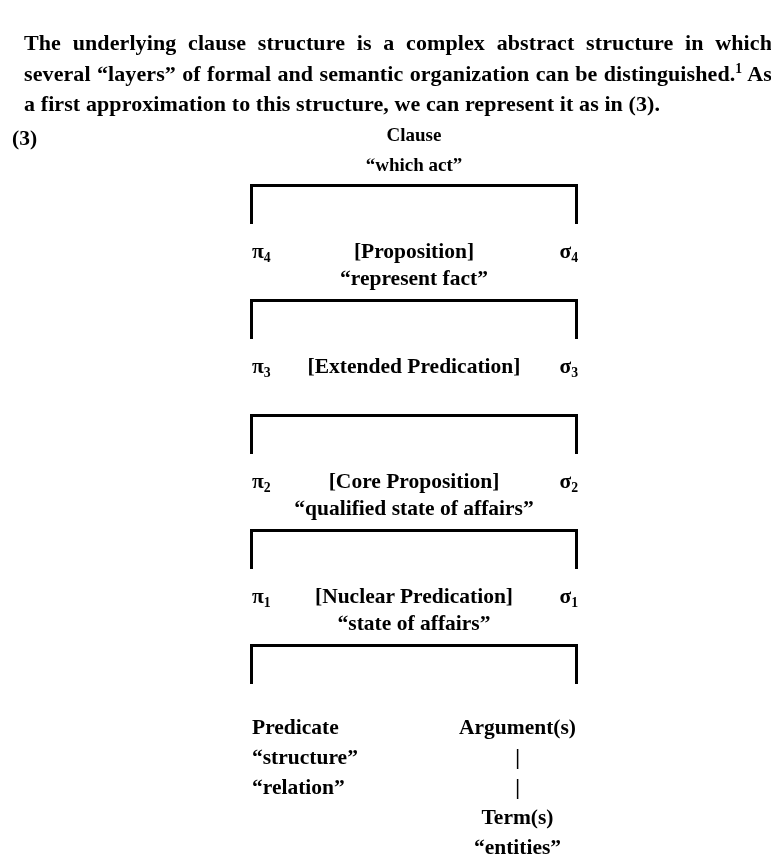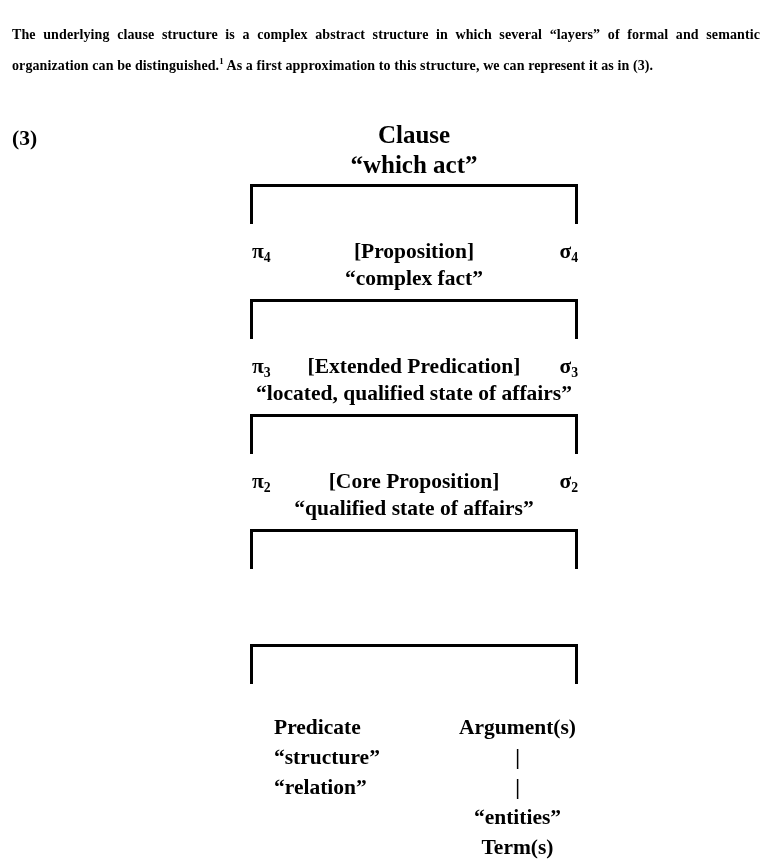--- a/index.html
+++ b/index.html
@@ -12,24 +12,24 @@
     height: 861px;
     position: relative;
     font-family: "Liberation Serif", "DejaVu Serif", serif;
     color: #000000;
     overflow: hidden;
   }
 
   
   #intro-paragraph {
     position: absolute;
-    left: 12px;
+    left: 24px;
     top: 6px;
     width: 748px;
-    font-size: 14px;
+    font-size: 22px;
     line-height: 30.5px;
     text-align: justify;
     text-justify: inter-word;
     font-weight: 600;
     letter-spacing: 0.1px;
   }
   #intro-paragraph sup {
     font-size: 0.62em;
     vertical-align: super;
     line-height: 0;
@@ -100,21 +100,21 @@
     white-space: nowrap;
   }
 
   
   #clause-heading {
     position: absolute;
     left: 250px;
     top: 120px;
     width: 328px;
     text-align: center;
-    font-size: 25px;
+    font-size: 19px;
     font-weight: 600;
     line-height: 30px;
   }
   #clause-heading span { display: block; white-space: nowrap; }
 
   
   #terminals {
     position: absolute;
     left: 250px;
     top: 712px;
@@ -122,21 +122,20 @@
     height: 150px;
   }
   #predicate-column {
     position: absolute;
     left: 2px;
     top: 0;
     text-align: left;
     font-size: 21.5px;
     font-weight: 600;
     line-height: 30px;
-    margin-left: 22px;
   }
   #predicate-column span { display: block; white-space: nowrap; }
 
   #argument-column {
     position: absolute;
     left: 195px;
     top: 0;
     width: 145px;
     text-align: center;
     font-size: 21.5px;
@@ -163,56 +162,61 @@
     <span>Clause</span>
     <span>“which act”</span>
   </div>
 
   <div class="bracket" style="top:184px;"></div>
 
   <div class="layer" style="top:238px;">
     <span class="op left"><span>π</span><sub>4</sub></span>
     <span class="op right"><span>σ</span><sub>4</sub></span>
     <span class="layer-name">[Proposition]</span>
-    <span class="layer-gloss">“complex fact”</span>
+    <span class="layer-gloss">“represent fact”</span>
   </div>
 
   <div class="bracket" style="top:299px;"></div>
 
   <div class="layer" style="top:353px;">
     <span class="op left"><span>π</span><sub>3</sub></span>
     <span class="op right"><span>σ</span><sub>3</sub></span>
     <span class="layer-name">[Extended Predication]</span>
-    <span class="layer-gloss">“located, qualified state of affairs”</span>
   </div>
 
   <div class="bracket" style="top:414px;"></div>
 
   <div class="layer" style="top:468px;">
     <span class="op left"><span>π</span><sub>2</sub></span>
     <span class="op right"><span>σ</span><sub>2</sub></span>
     <span class="layer-name">[Core Proposition]</span>
     <span class="layer-gloss">“qualified state of affairs”</span>
   </div>
 
   <div class="bracket" style="top:529px;"></div>
 
+  <div class="layer" style="top:583px;">
+    <span class="op left"><span>π</span><sub>1</sub></span>
+    <span class="op right"><span>σ</span><sub>1</sub></span>
+    <span class="layer-name">[Nuclear Predication]</span>
+    <span class="layer-gloss">“state of affairs”</span>
+  </div>
 
   <div class="bracket" style="top:644px;"></div>
 
   <div id="terminals">
 
     <div id="predicate-column">
       <span>Predicate</span>
       <span>“structure”</span>
       <span>“relation”</span>
     </div>
 
     <div id="argument-column">
       <span>Argument(s)</span>
       <span class="connector">|</span>
       <span class="connector">|</span>
+      <span>Term(s)</span>
       <span>“entities”</span>
-      <span>Term(s)</span>
     </div>
 
   </div>
 </div>
 
 </body></html>

